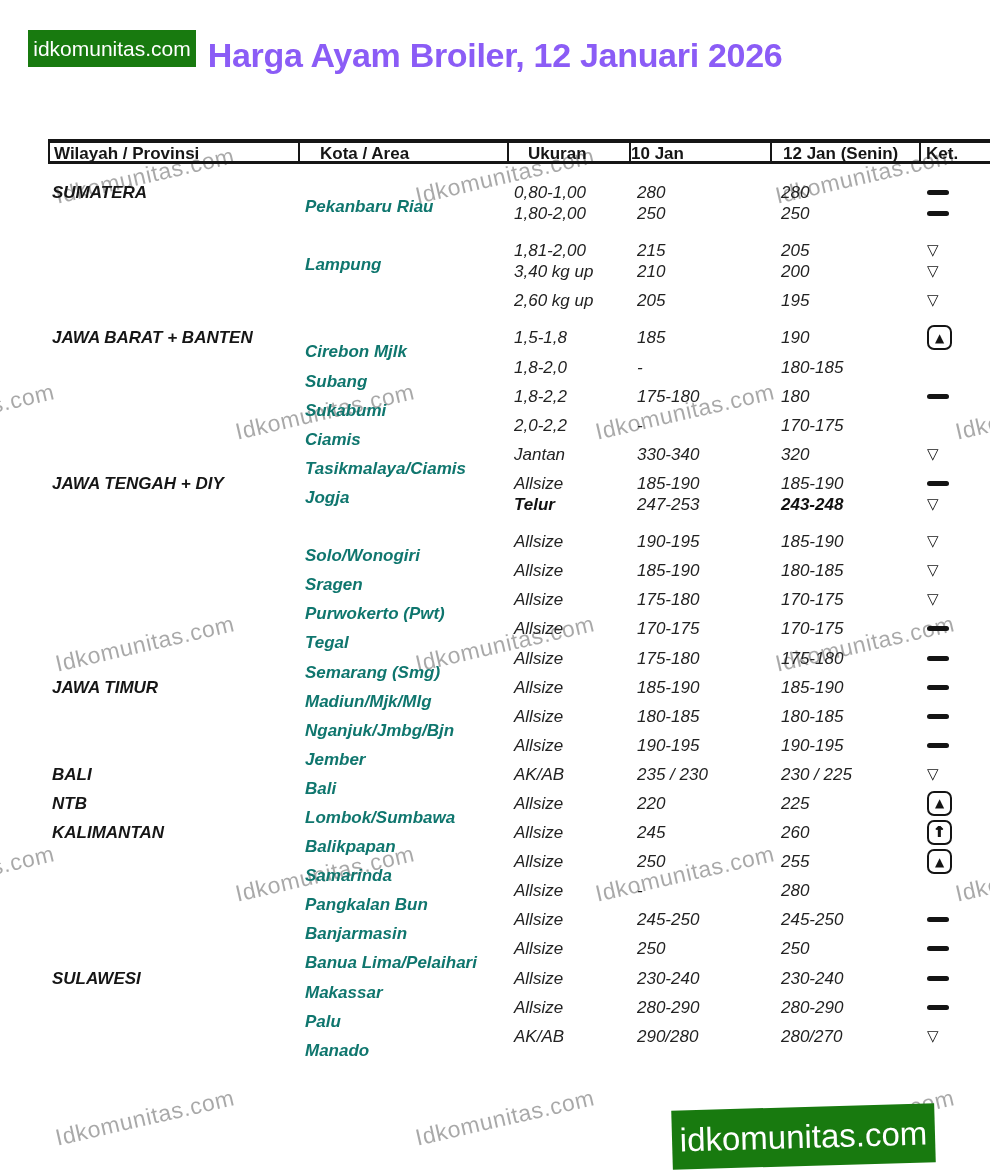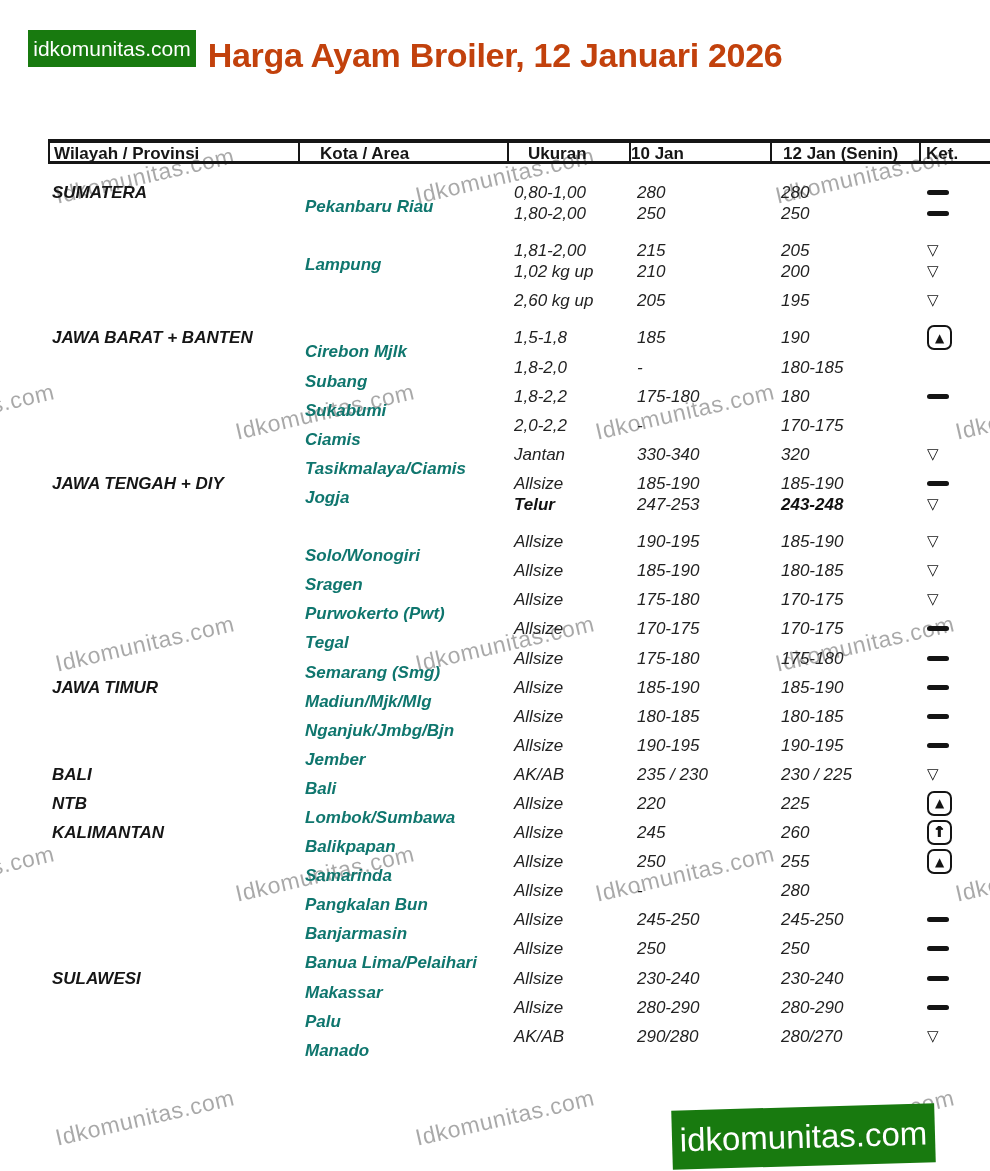--- a/index.html
+++ b/index.html
@@ -12,21 +12,21 @@
   .wm-layer { position:absolute; inset:0; z-index:0; }
   .wm {
     position:absolute; transform:translate(-50%,-50%) rotate(-13deg);
     color:rgba(0,0,0,0.34); font-size:23px; letter-spacing:0.6px; white-space:nowrap;
     font-weight:400;
   }
 
   
   .title {
     position:absolute; top:34px; left:0; width:100%; text-align:center; z-index:2;
-    font-size:34px; line-height:42px; font-weight:700; letter-spacing:-0.3px; color:#c2410c;
+    font-size:34px; line-height:42px; font-weight:700; letter-spacing:-0.3px; color:#8b5cf6;
   }
 
   
   .badge {
     position:absolute; z-index:5; background:#187a0f; color:#ffffff;
     display:flex; align-items:center; justify-content:center; white-space:nowrap;
   }
   .badge-top { left:28px; top:30px; width:168px; height:37px; font-size:21px; }
   .badge-bottom {
     left:672px; top:1107px; width:263px; height:59px; font-size:33px;
@@ -150,21 +150,21 @@
       <div class="cell size">1,81-2,00</div>
       <div class="cell p10">215</div>
       <div class="cell p12">205</div>
       <div class="cell ket">
           <span class="ic-down">▽</span>
         </div>
     </div>
       <div class="trow">
       <div class="cell region"></div>
       <div class="cell city"></div>
-      <div class="cell size">1,02 kg up</div>
+      <div class="cell size">3,40 kg up</div>
       <div class="cell p10">210</div>
       <div class="cell p12">200</div>
       <div class="cell ket">
           <span class="ic-down">▽</span>
         </div>
     </div>
       <div class="trow">
       <div class="cell region"></div>
       <div class="cell city"></div>
       <div class="cell size">2,60 kg up</div>

